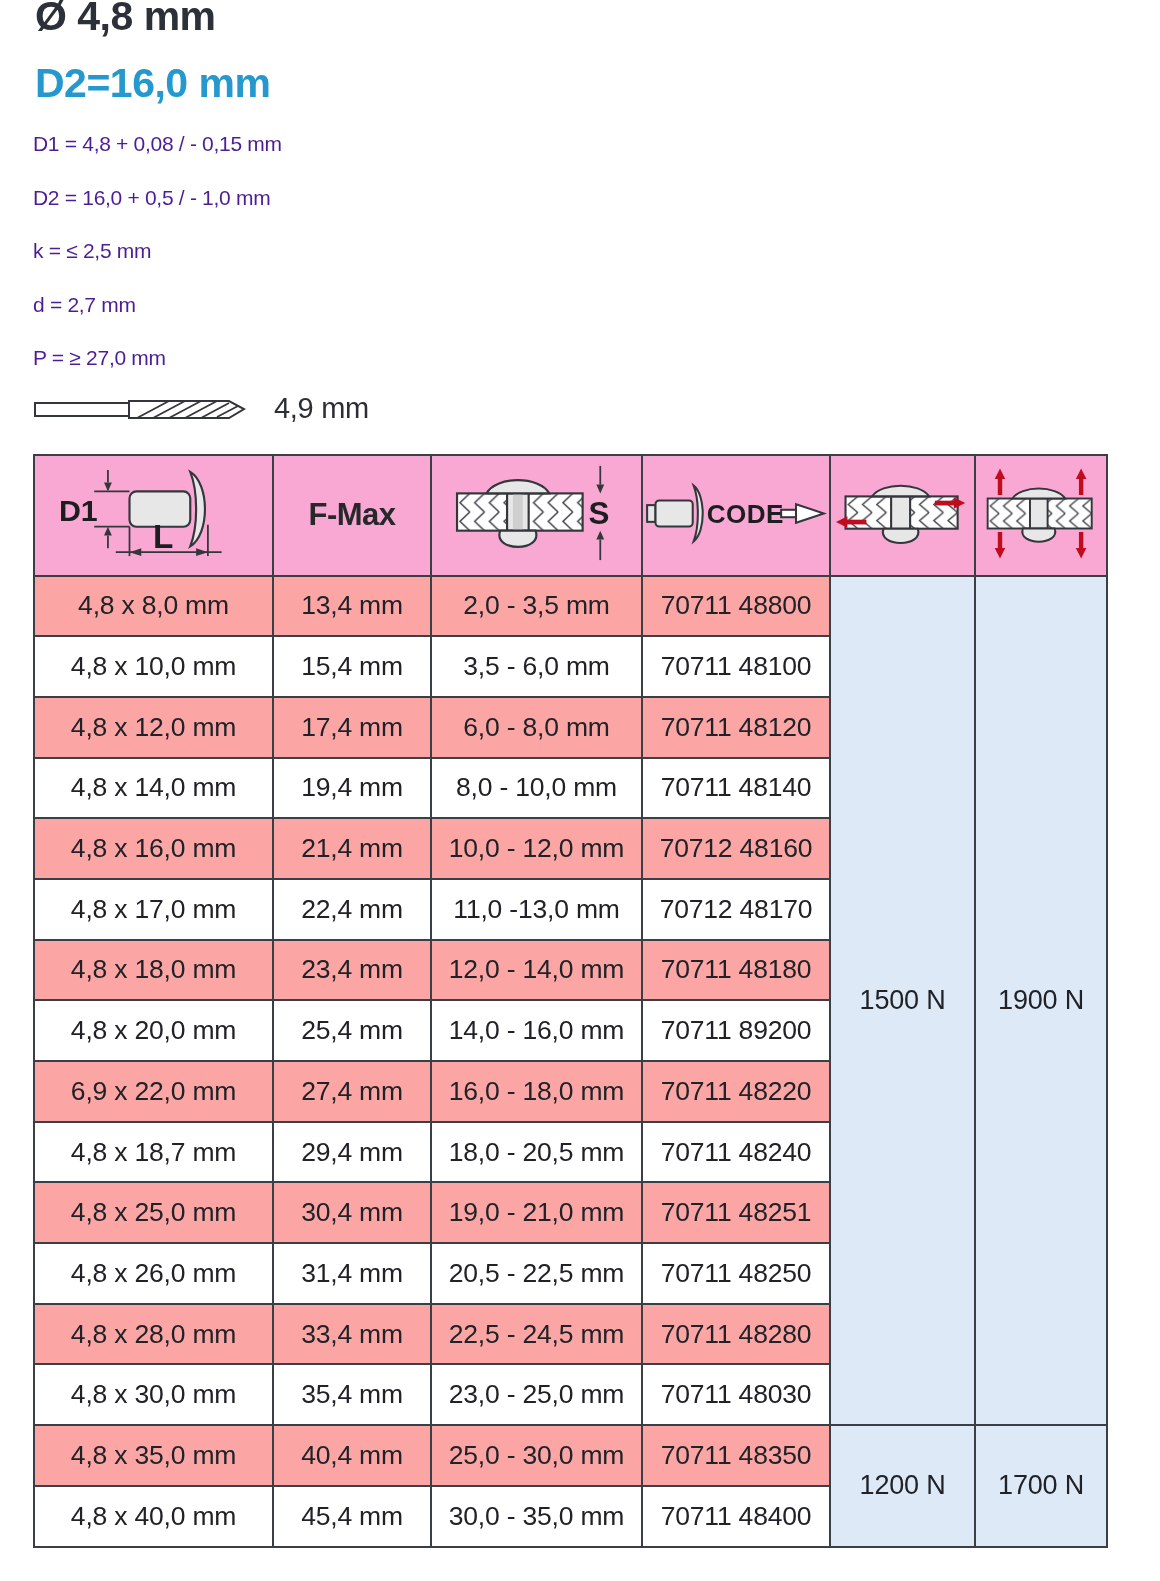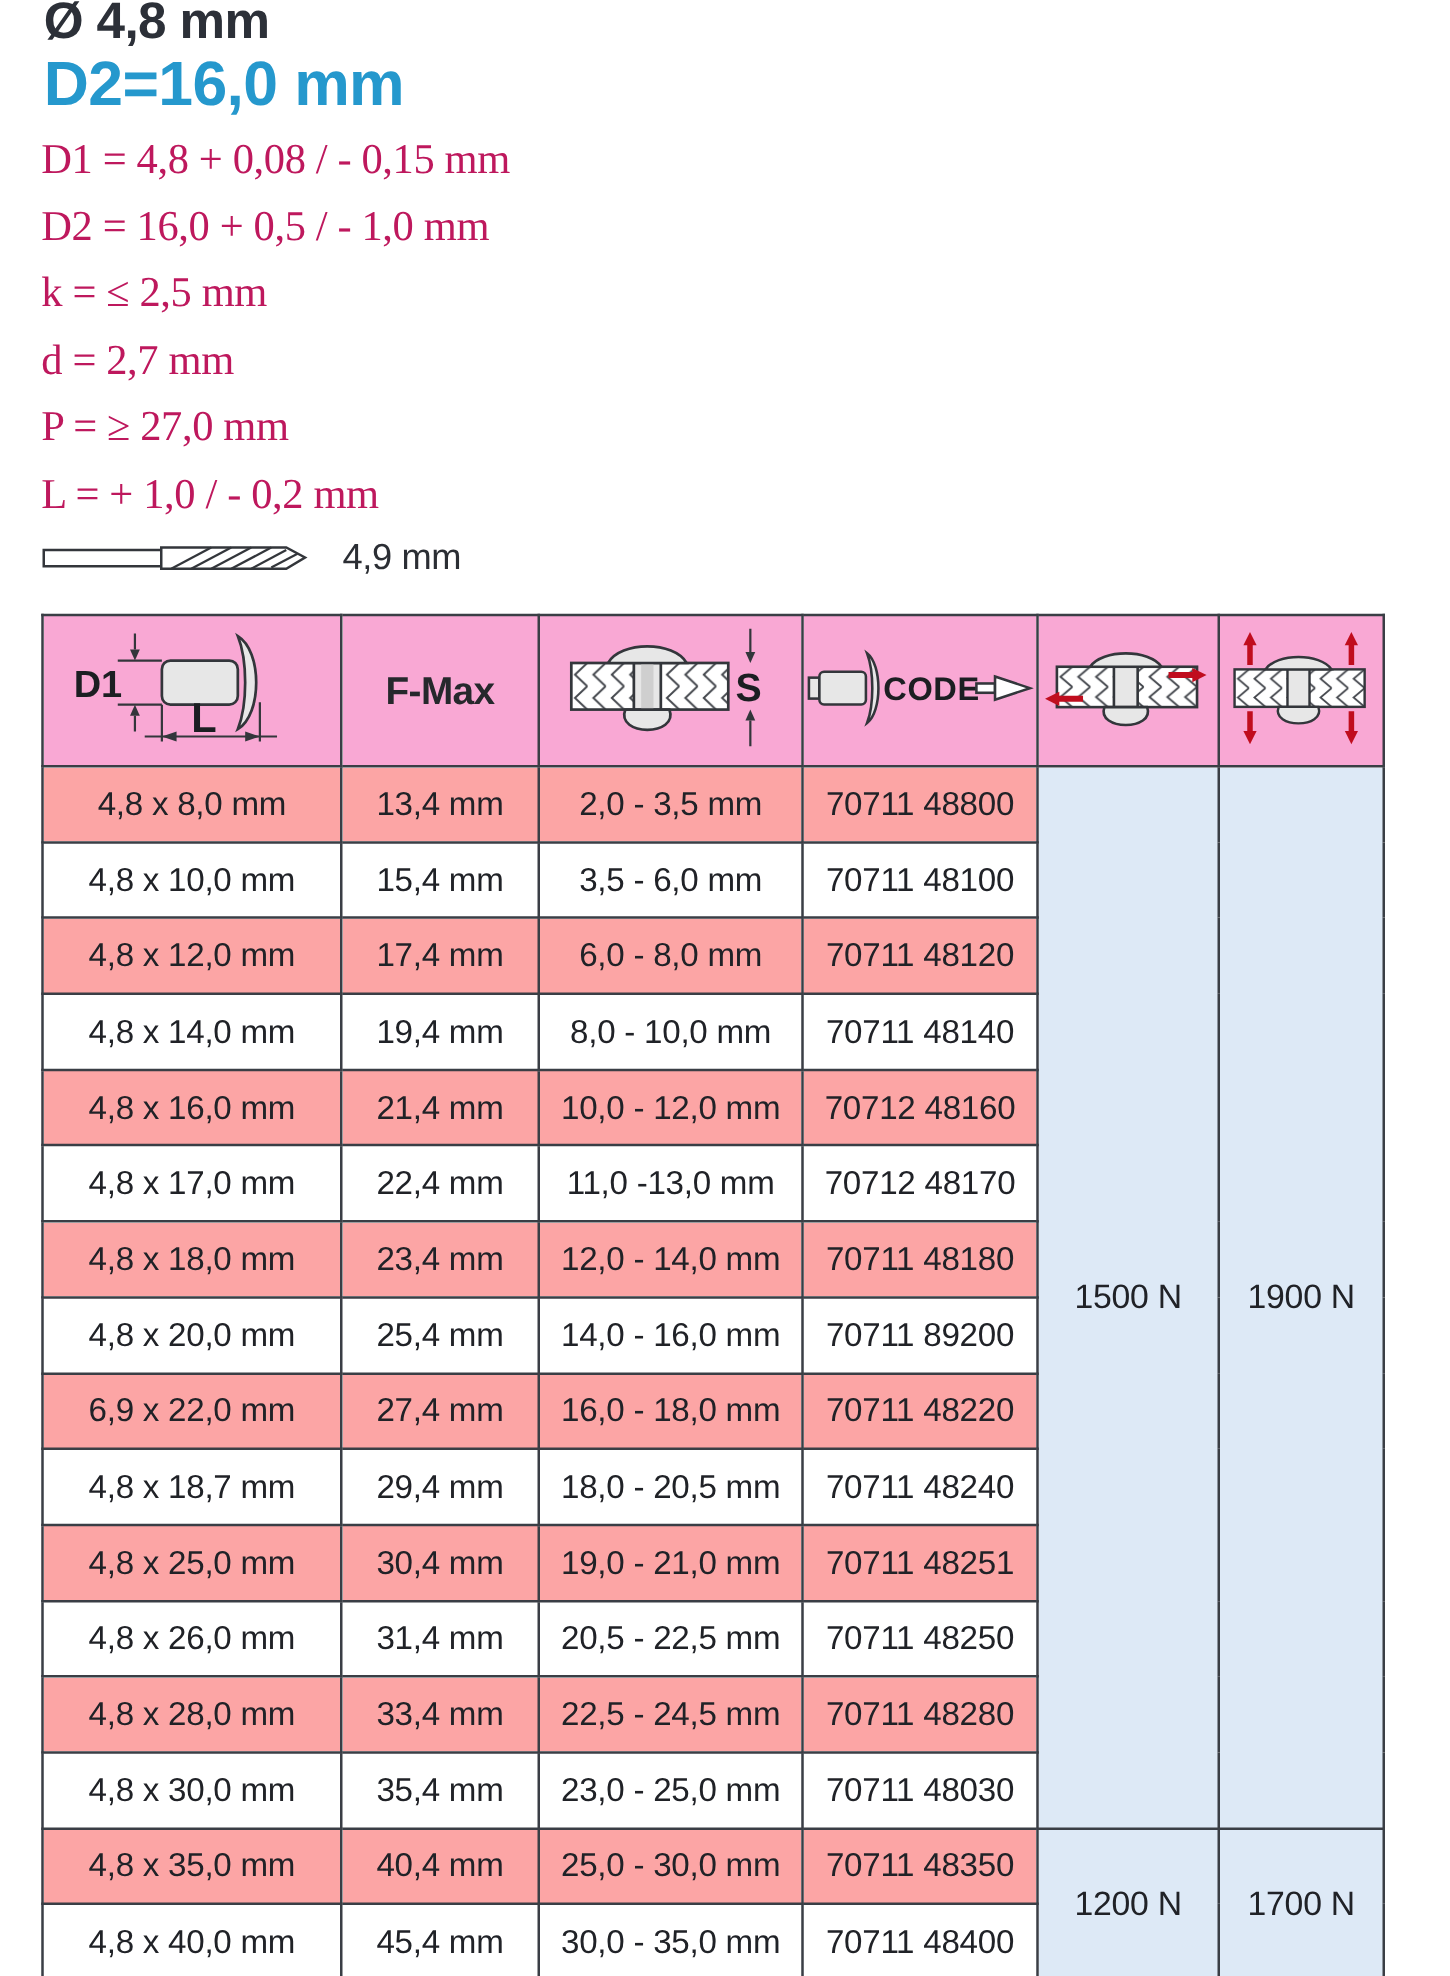--- a/index.html
+++ b/index.html
@@ -7,26 +7,26 @@
     width:1160px; height:1581px; background:#ffffff; overflow:hidden;
     font-family:"Liberation Sans", sans-serif; color:#2b2e34;
   }
   .page { padding-left:33px; padding-top:0; }
 
   .t1 {
     margin:-7px 0 0 2px; font-size:41px; font-weight:700; color:#2c3038;
     letter-spacing:-0.5px; line-height:46px;
   }
   .t2 {
-    margin:5px 0 0 2px; font-size:50px; font-weight:700; color:#2598cd;
+    margin:21px 0 0 2px; font-size:41px; font-weight:700; color:#2598cd;
     letter-spacing:-0.5px; line-height:46px;
   }
   .specs { margin-top:11px; }
   .spec-line {
-    font-size:34px; line-height:53.5px; color:#be185d; letter-spacing:-0.3px;font-family:Liberation Serif, serif;
+    font-size:21px; line-height:53.5px; color:#4c1d95; letter-spacing:-0.3px;
   }
   .drill-row { margin-top:3px; height:42px; display:flex; align-items:center; }
   .drill-row svg { display:block; }
   .drill-size { font-size:29px; margin-left:26px; letter-spacing:-0.3px; }
 
   table.spec-table {
     border-collapse:collapse; table-layout:fixed; width:1073px; margin-top:24px;
   }
   .spec-table th, .spec-table td {
     border:2px solid #3a3e45; text-align:center; vertical-align:middle;
@@ -52,21 +52,20 @@
 
   <h1 class="t1">Ø 4,8 mm</h1>
   <h2 class="t2">D2=16,0 mm</h2>
 
   <div class="specs">
       <div class="spec-line">D1 = 4,8 + 0,08 / - 0,15 mm</div>
       <div class="spec-line">D2 = 16,0 + 0,5 / - 1,0 mm</div>
       <div class="spec-line">k = ≤ 2,5 mm</div>
       <div class="spec-line">d = 2,7 mm</div>
       <div class="spec-line">P = ≥ 27,0 mm</div>
-      <div class="spec-line">L = + 1,0 / - 0,2 mm</div>
     </div>
 
   <div class="drill-row">
     <svg viewBox="0 0 215 30" width="215" height="30">
       <rect x="2" y="9" width="94" height="13" fill="#ffffff" stroke="#33363b" stroke-width="2"></rect>
       <path d="M96,7 L196,7 L211,15 L196,24 L96,24 Z" fill="#ffffff" stroke="#33363b" stroke-width="2"></path>
       <line x1="104" y1="24" x2="136" y2="7" class="dim"></line>
       <line x1="120" y1="24" x2="152" y2="7" class="dim"></line>
       <line x1="136" y1="24" x2="168" y2="7" class="dim"></line>
       <line x1="152" y1="24" x2="184" y2="7" class="dim"></line>

